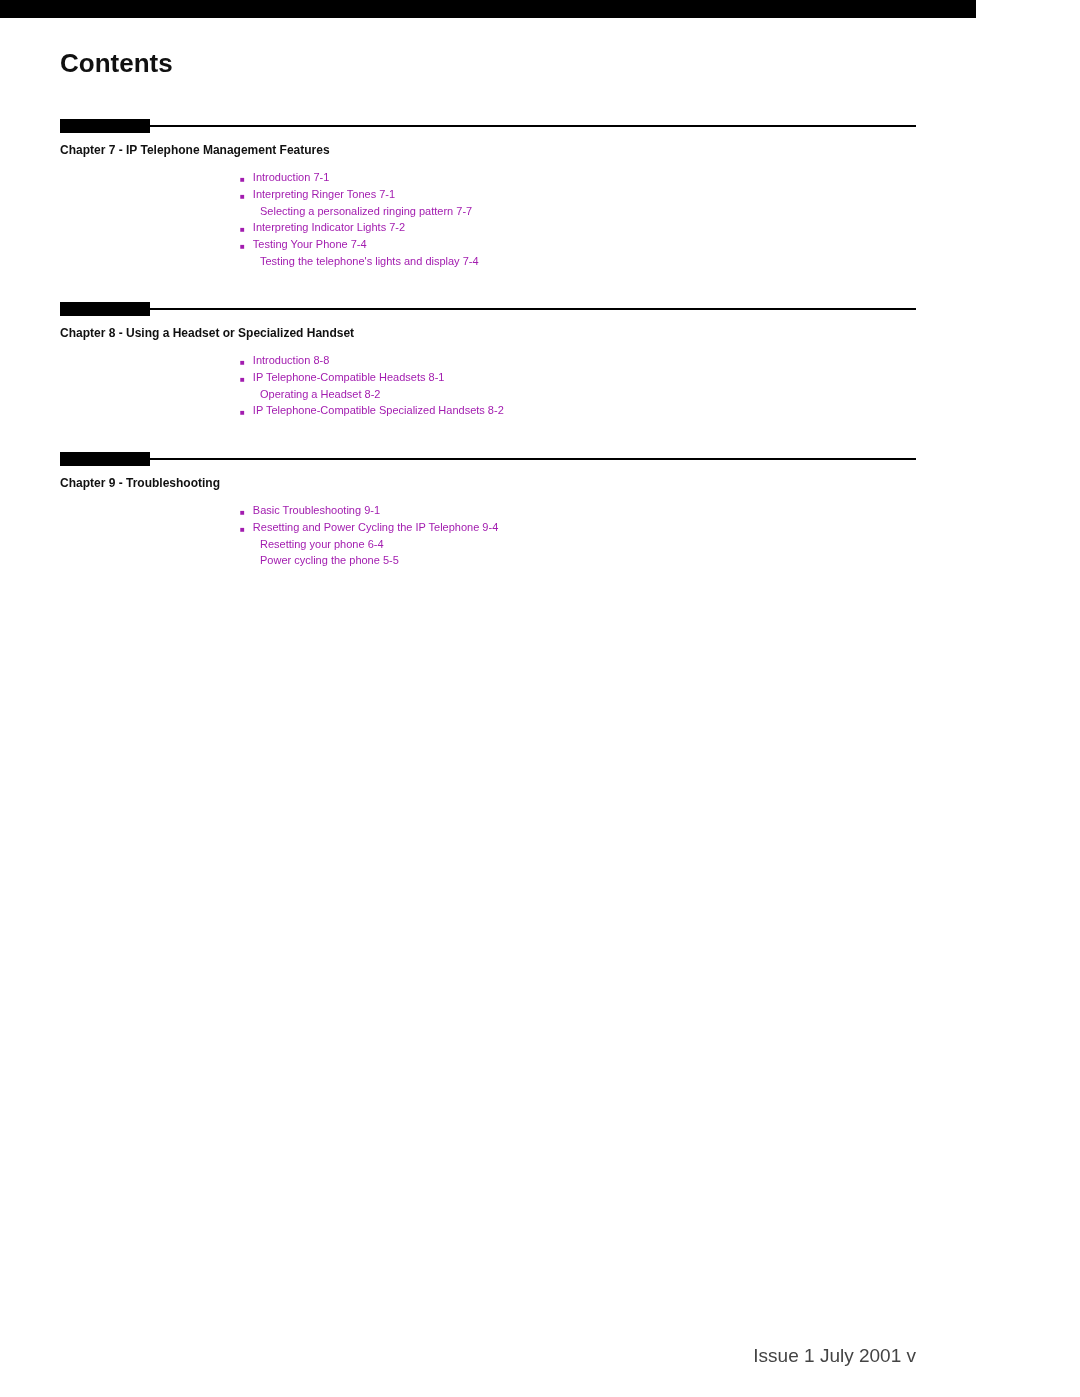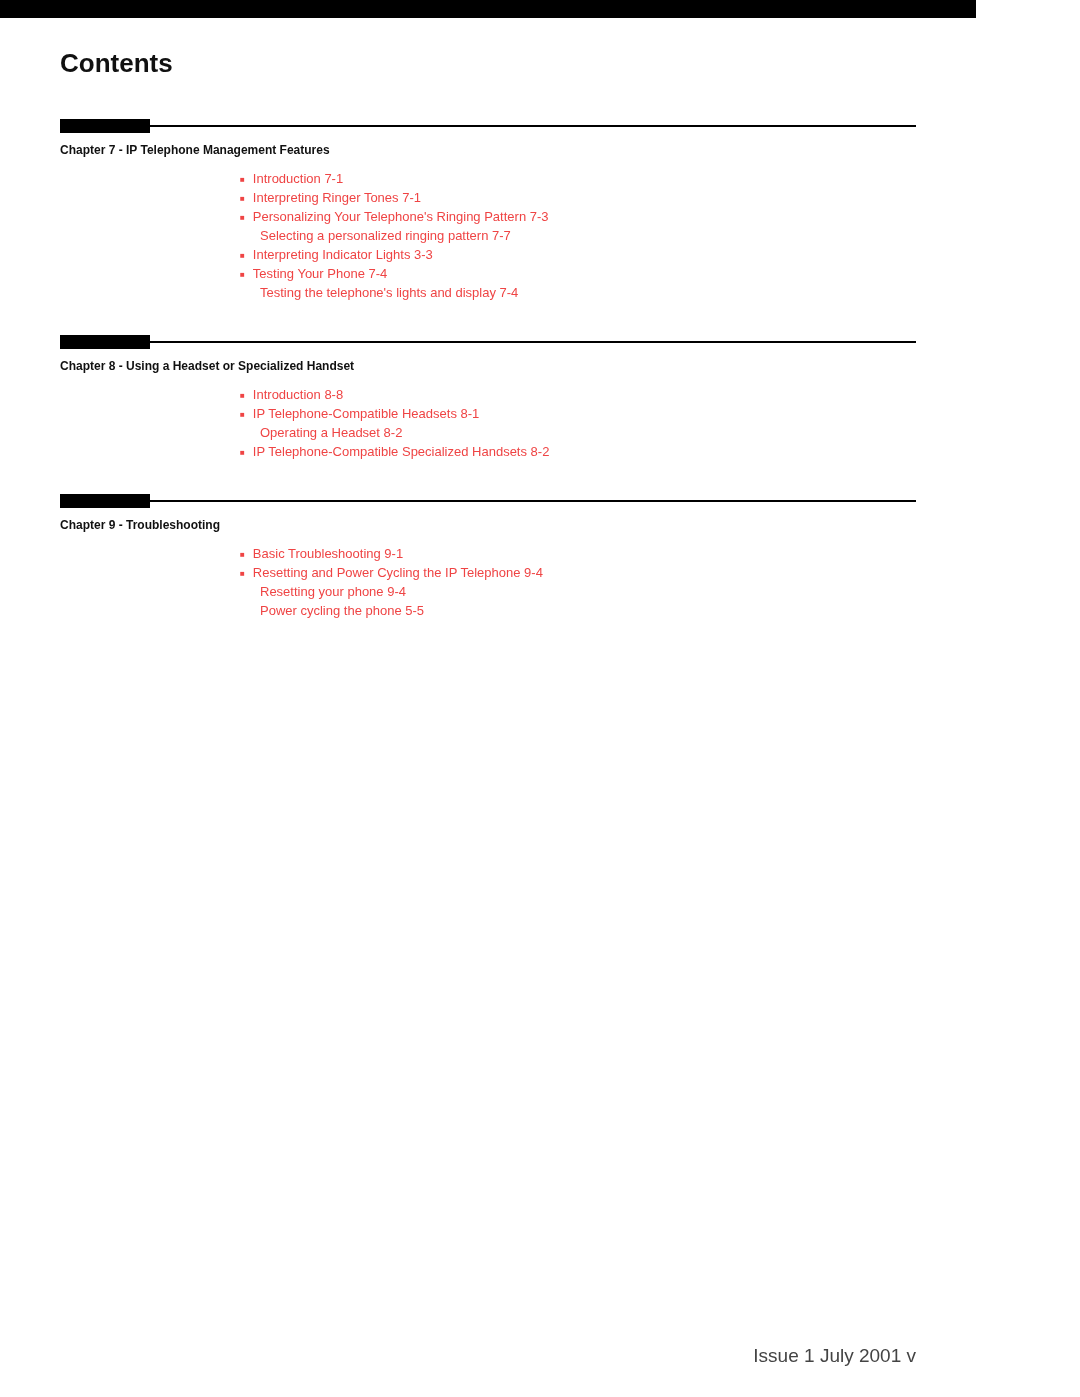--- a/index.html
+++ b/index.html
@@ -95,22 +95,22 @@
       color: #111111;
     }
 
     .chapter-items {
       list-style: none;
       padding-left: 180px;
     }
 
     .chapter-items li {
       margin-bottom: 4px;
-      font-size: 13px;
-      color: #ef4444;
+      font-size: 11px;
+      color: #a21caf;
       display: flex;
       align-items: flex-start;
     }
 
     .chapter-items li.bullet-item::before {
       content: "■";
       font-size: 8px;
       margin-right: 8px;
       margin-top: 4px;
       flex-shrink: 0;
@@ -155,26 +155,23 @@
             <div class="chapter-bar-line"></div>
           </div>
           <h2 class="chapter-title">Chapter 7 - IP Telephone Management Features</h2>
           <ul class="chapter-items">
             <li class="bullet-item">
               <span>Introduction 7-1</span>
             </li>
             <li class="bullet-item">
               <span>Interpreting Ringer Tones 7-1</span>
             </li>
-            <li class="bullet-item">
-              <span>Personalizing Your Telephone's Ringing Pattern 7-3</span>
-            </li>
             <li class="sub-item">Selecting a personalized ringing pattern 7-7</li>
             <li class="bullet-item">
-              <span>Interpreting Indicator Lights 3-3</span>
+              <span>Interpreting Indicator Lights 7-2</span>
             </li>
             <li class="bullet-item">
               <span>Testing Your Phone 7-4</span>
             </li>
             <li class="sub-item">Testing the telephone's lights and display 7-4</li>
           </ul>
         </div>
         <div class="chapter-section">
           <div class="chapter-header-bar">
             <div class="chapter-bar-accent"></div>
@@ -200,21 +197,21 @@
             <div class="chapter-bar-line"></div>
           </div>
           <h2 class="chapter-title">Chapter 9 - Troubleshooting</h2>
           <ul class="chapter-items">
             <li class="bullet-item">
               <span>Basic Troubleshooting 9-1</span>
             </li>
             <li class="bullet-item">
               <span>Resetting and Power Cycling the IP Telephone 9-4</span>
             </li>
-            <li class="sub-item">Resetting your phone 9-4</li>
+            <li class="sub-item">Resetting your phone 6-4</li>
             <li class="sub-item">Power cycling the phone 5-5</li>
           </ul>
         </div>
       </div>
 
   </div>
 
   <div class="footer">Issue 1   July 2001   v</div>
 
 </div>

